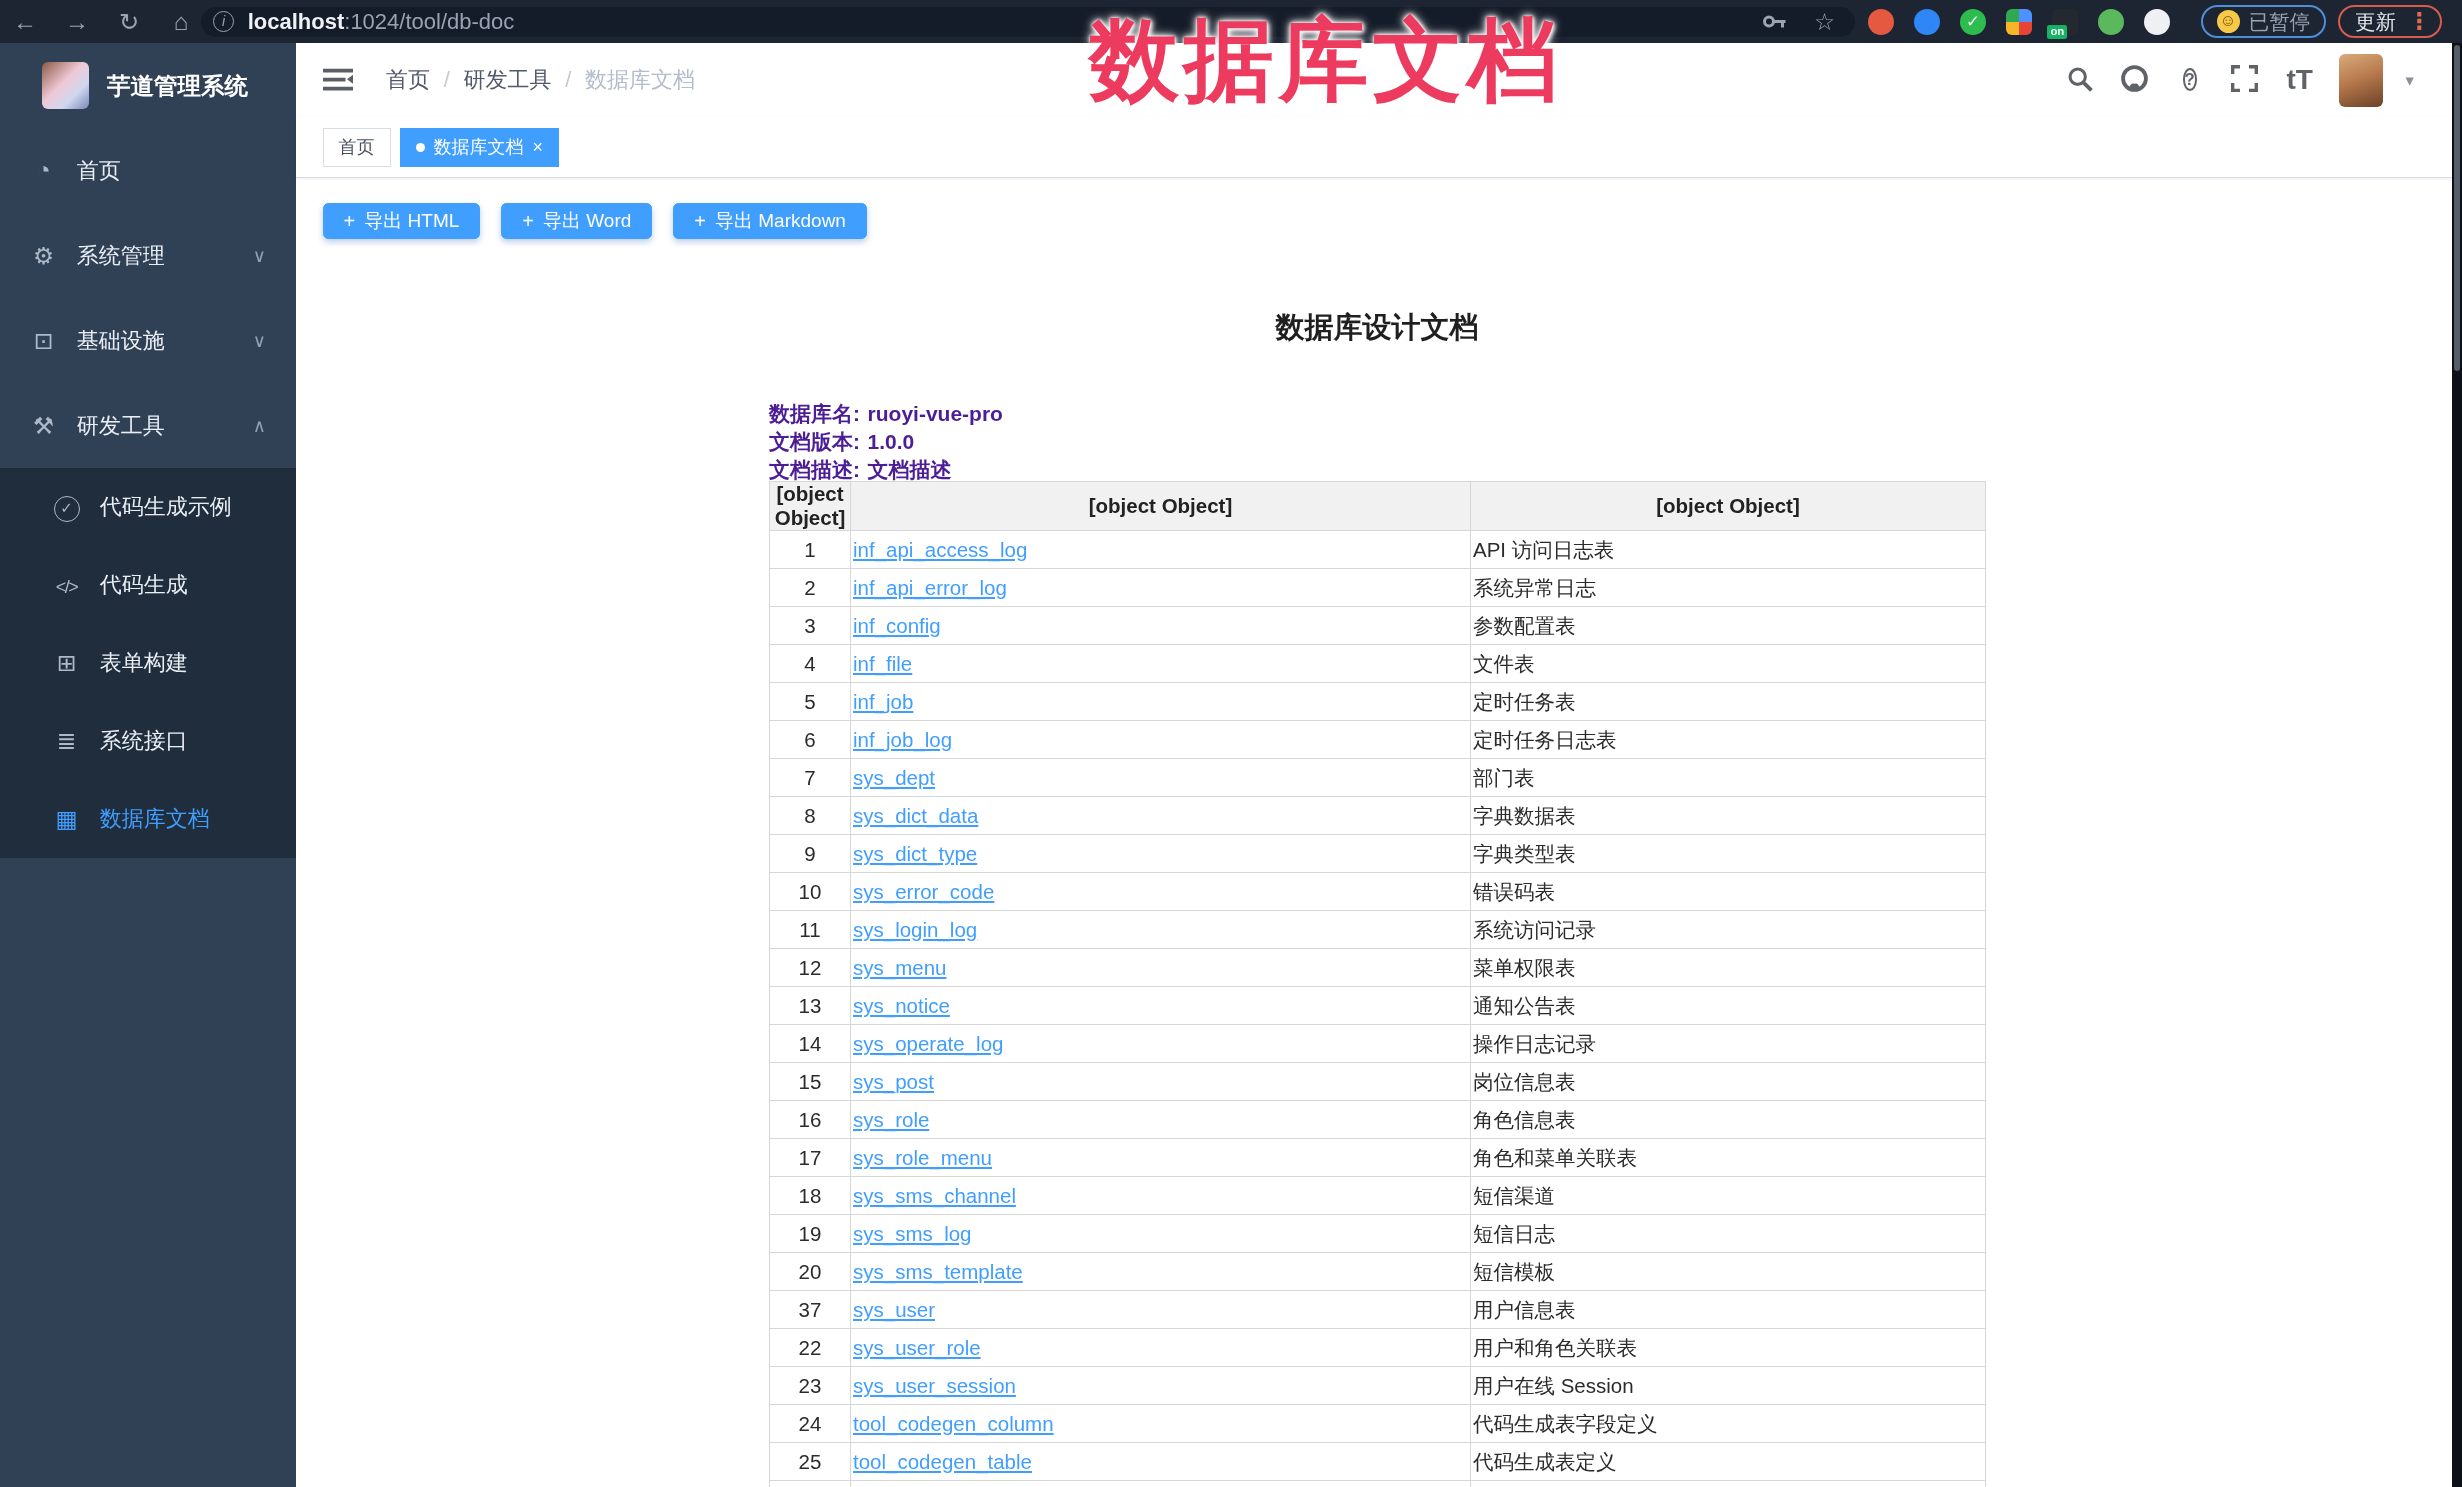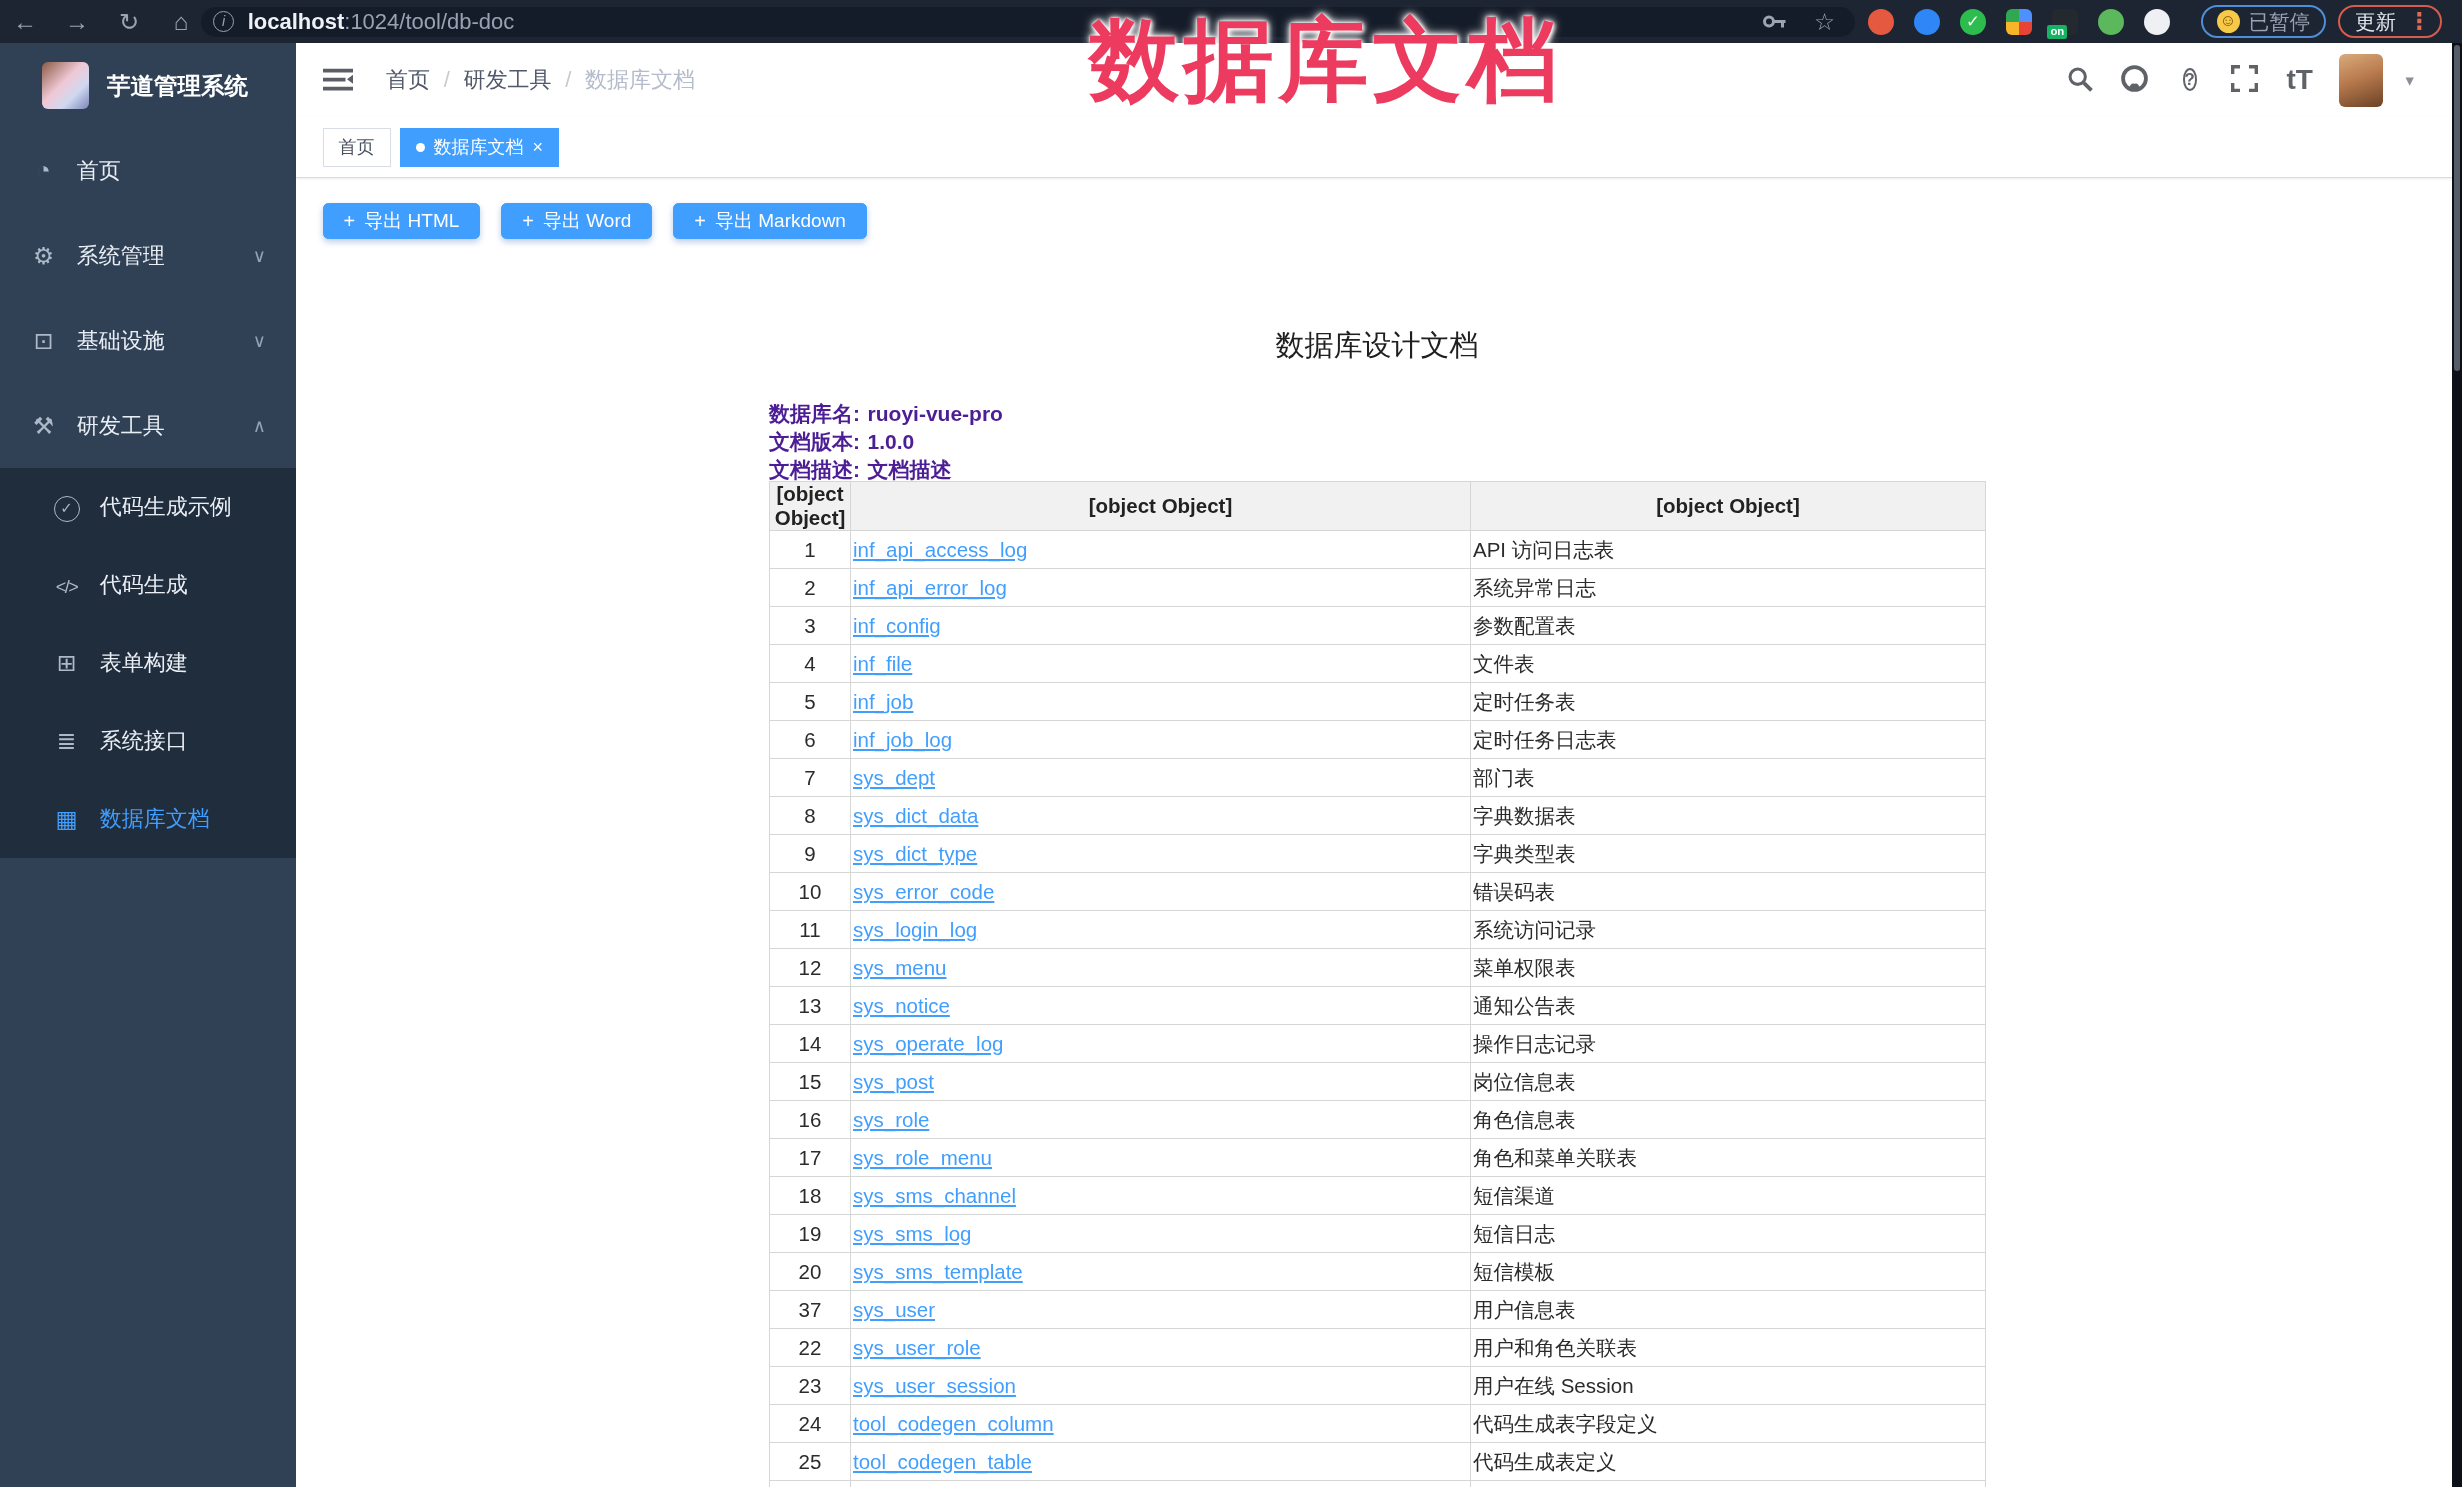--- a/index.html
+++ b/index.html
@@ -82,21 +82,21 @@
   .tag.active .dot { display:inline-block; }
   .tag-close { margin-left:9px; font-size:18px; }
   .tag-close:empty { display:none; }
 
   .content { flex:1; position:relative; background:#fff; overflow:hidden; }
   .btn-row { position:absolute; left:26.6px; top:25px; display:flex; gap:21px; }
   .btn { height:36px; display:inline-flex; align-items:center; gap:9px; padding:0 20px; background:#409eff; border:0.8px solid #409eff; border-radius:5.3px; color:#fff; font-size:19px; cursor:pointer; box-shadow:0 3px 6px rgba(30,90,180,.30); }
   .btn .plus { font-size:20px; }
 
   .doc { position:absolute; left:473px; top:0; width:1216px; }
-  .doc-title { position:absolute; top:130px; width:100%; text-align:center; font-size:29px; font-weight:normal; color:#1f1f1f;margin-top:18px; }
+  .doc-title { position:absolute; top:130px; width:100%; text-align:center; font-size:29px; font-weight:bold; color:#1f1f1f; }
   .meta { position:absolute; top:222px; left:0; }
   .meta-line { font-size:21px; line-height:28px; color:#4c1d95; font-weight:bold; }
   .meta-line .m-label { margin-right:7.6px; }
   .db-table { position:absolute; top:303px; left:0; width:1216px; border-collapse:collapse; table-layout:fixed; }
   .db-table th { height:26px; background:#f1f1f1; border:0.8px solid #d6d6d6; font-size:20.5px; font-weight:bold; color:#222; text-align:center; }
   .db-table td { height:38px; border:0.8px solid #d6d6d6; font-size:20.5px; color:#2b2b2b; background:#fff; }
   .db-table td.num { text-align:center; }
   .db-table td.name, .db-table td.desc { padding-left:2px; }
   .db-table a { color:#409eff; text-decoration:underline; cursor:pointer; }
 

